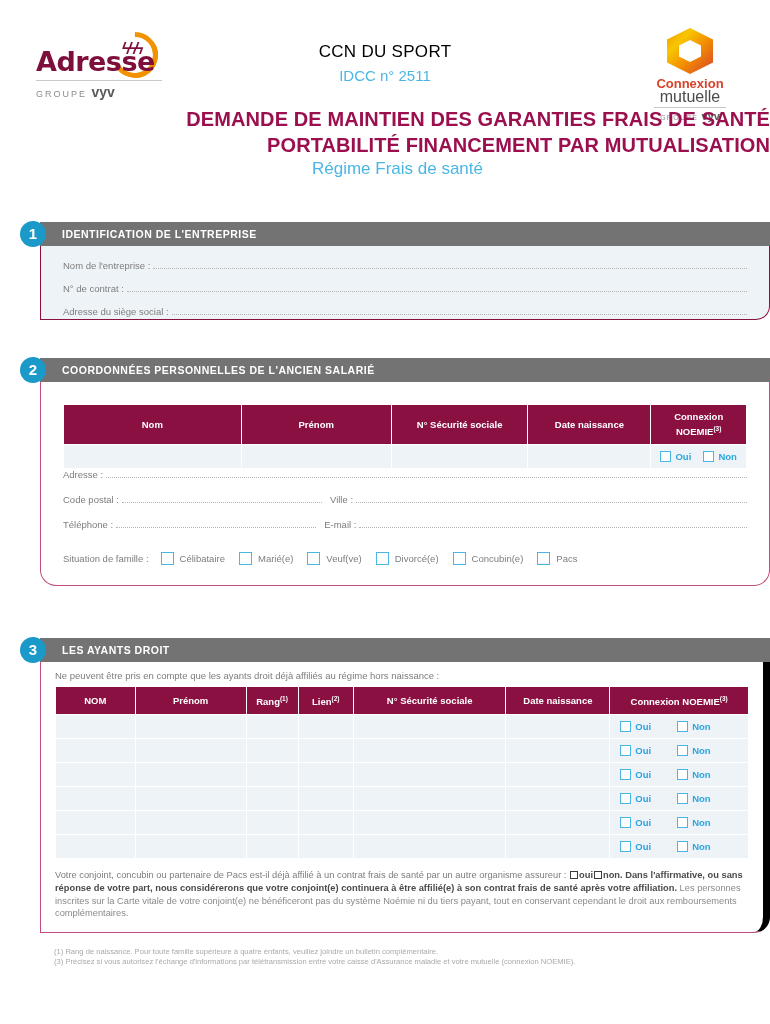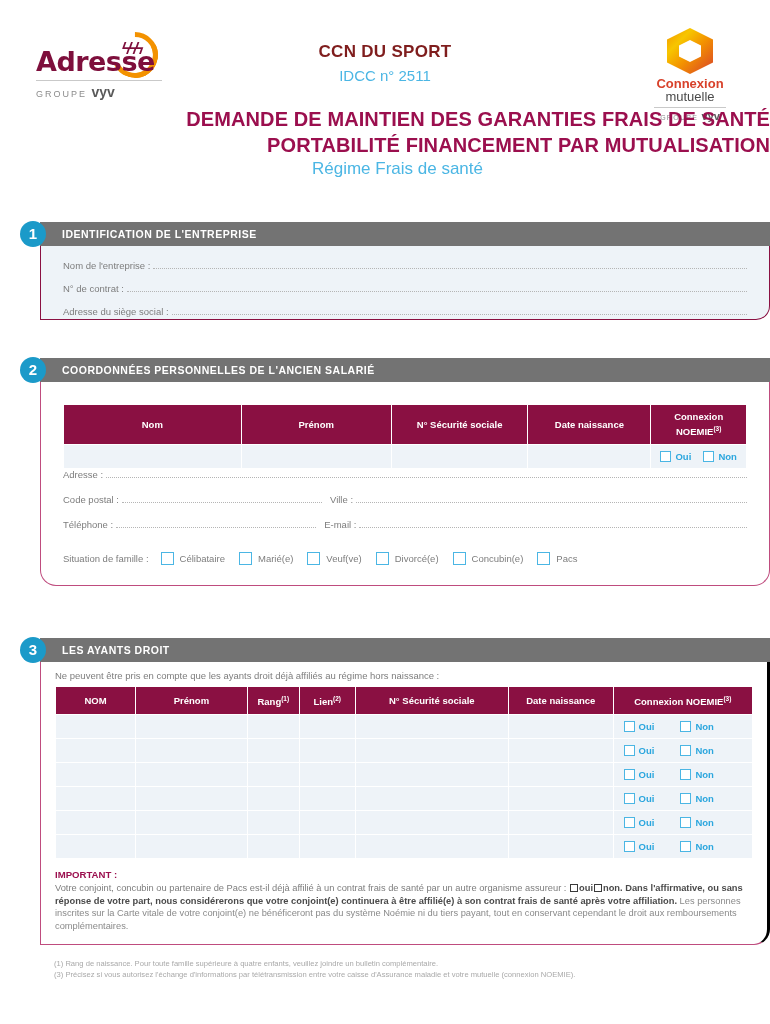--- a/index.html
+++ b/index.html
@@ -92,22 +92,22 @@
 
   .center-head {
     position: absolute;
     left: 0;
     right: 0;
     top: 42px;
     text-align: center;
   }
   .ccn-title {
     font-size: 17px;
-    font-weight: bold;
-    color: #7f1d1d;
+    font-weight: normal;
+    color: #000000;
     letter-spacing: 0.3px;
   }
   .ccn-sub {
     font-size: 15px;
     color: #4BB6E4;
     margin-top: 5px;
   }
 
   .logo-harmonie {
     position: absolute;
@@ -130,21 +130,21 @@
     left: 12px; top: 12px;
     width: 22px; height: 22px;
     background: #ffffff;
     clip-path: polygon(50% 0%, 100% 25%, 100% 75%, 50% 100%, 0% 75%, 0% 25%);
   }
   .harm-1 {
     font-size: 13px; font-weight: bold; color: #D8412A;
     margin-top: 3px; line-height: 13px;
   }
   .harm-2 {
-    font-size: 13px; color: #4a4a4a; line-height: 14px;
+    font-size: 16px; color: #4a4a4a; line-height: 14px;
   }
   .harm-rule { height: 1px; background: #c9c9c9; margin: 3px 6px 2px; }
   .harm-vyv { font-size: 7px; letter-spacing: 1.3px; color: #8c8c8c; }
   .harm-vyv b { font-size: 11px; color: #5a5a5a; letter-spacing: 0; }
 
   .main-title {
     position: absolute;
     left: 0; right: 0; top: 106px;
     text-align: right;
     font-size: 20px;
@@ -302,21 +302,21 @@
     flex: 0 0 auto;
     margin-left: 6px;
   }
   .famille span.opt { margin-right: 2px; }
 
   
   .sec3-body {
     margin-left: 40px;
     background: #ffffff;
     border-left: 1px solid #BF4C7E;
-    border-right: 3px solid #000000;
+    border-right: 7px solid #000000;
     border-bottom: 1px solid #BF4C7E;
     border-bottom-right-radius: 16px;
     padding: 8px 14px 12px 14px;
   }
   .sec3-intro {
     font-size: 9.5px;
     color: #7d7d7d;
     margin-bottom: 5px;
   }
   table.ftable3 td { height: 24px; }
@@ -668,21 +668,20 @@
                   <span class="cb"></span>
                   <span>Non</span>
                 </span>
               </div>
             </td>
           </tr>
         </tbody>
     </table>
 
     <div class="important">
-      <div class="hdr">IMPORTANT :</div>
       <div>
         <span class="normal-dark">Votre conjoint, concubin ou partenaire de Pacs est-il déjà affilié à un contrat frais de santé par un autre organisme assureur :</span>
         <span class="sq"></span><span class="bold-dark">oui</span><span class="sq"></span><span class="bold-dark">non.</span>
         <span class="bold-dark">Dans l'affirmative, ou sans réponse de votre part, nous considérerons que votre conjoint(e) continuera à être affilié(e) à son contrat frais de santé après votre affiliation.</span>
         <span>Les personnes inscrites sur la Carte vitale de votre conjoint(e) ne bénéficeront pas du système Noémie ni du tiers payant, tout en conservant cependant le droit aux remboursements complémentaires.</span>
       </div>
     </div>
 
   </div>
 </div>

